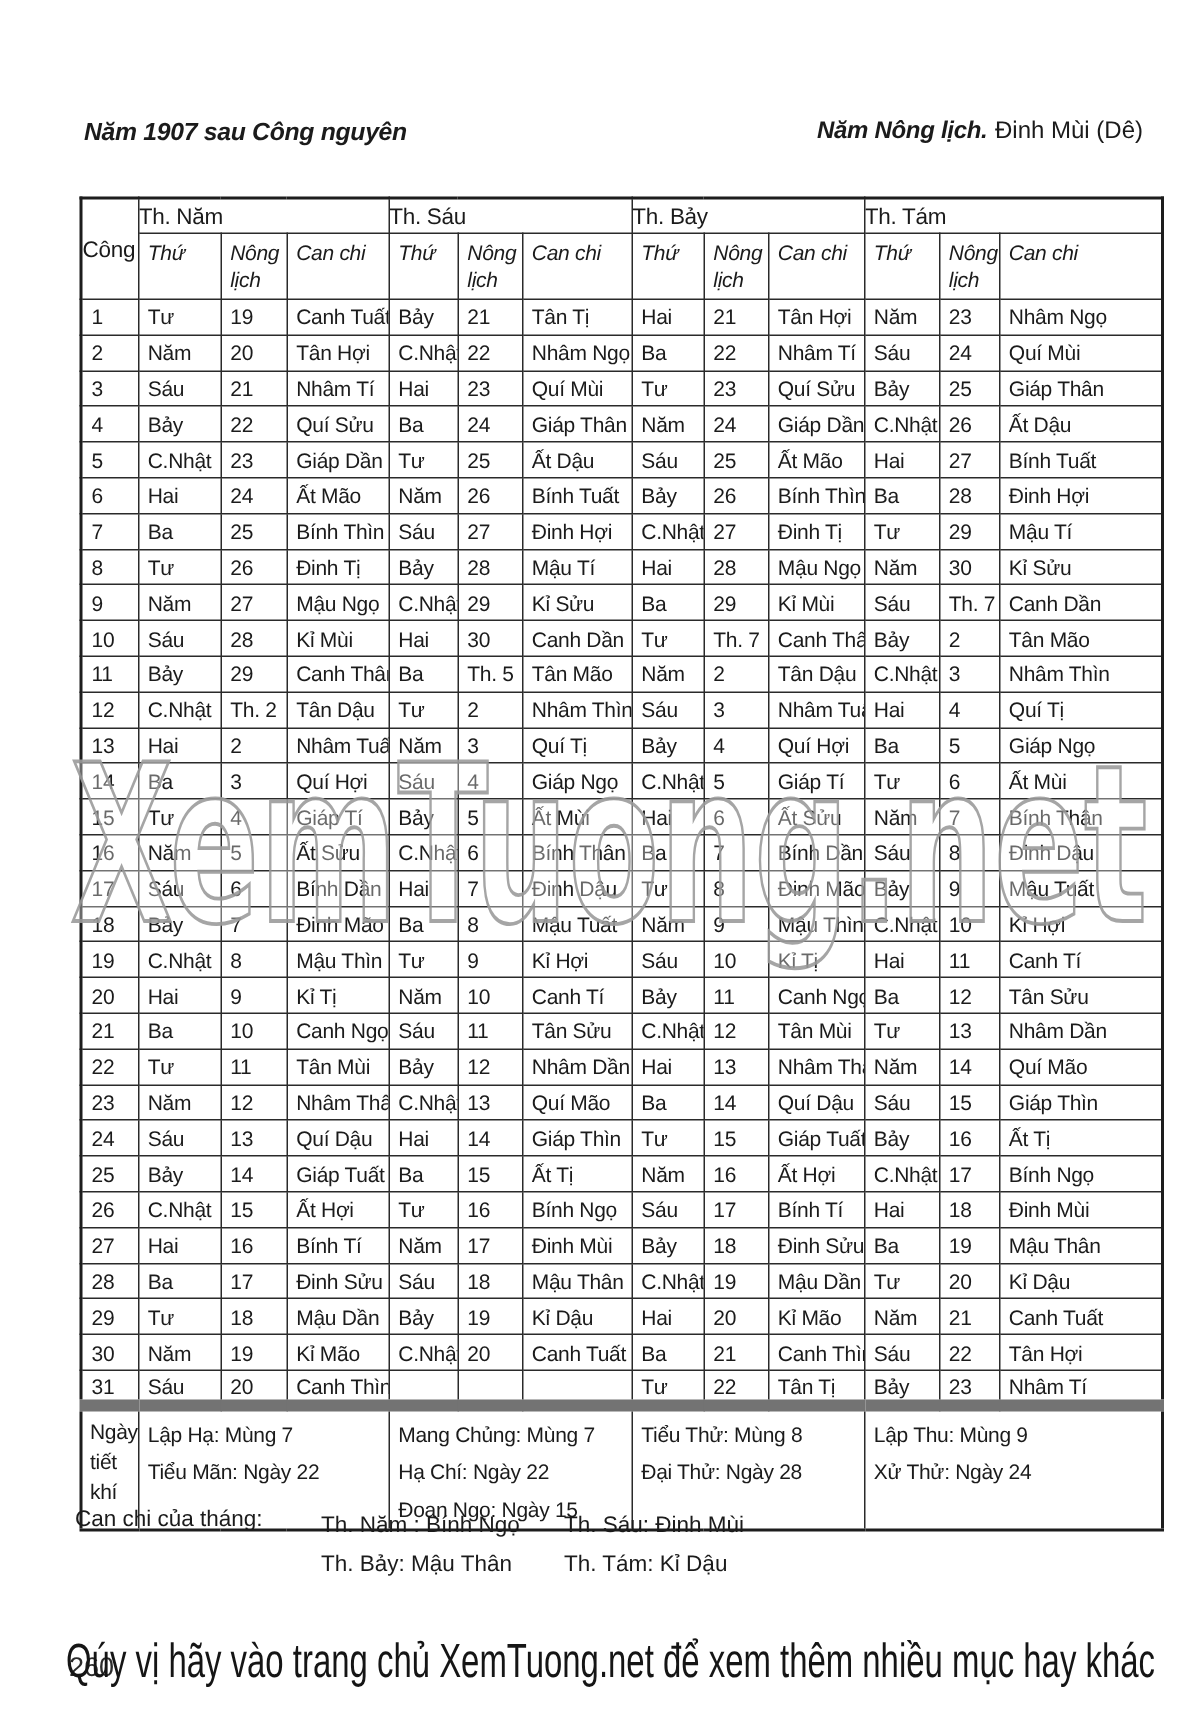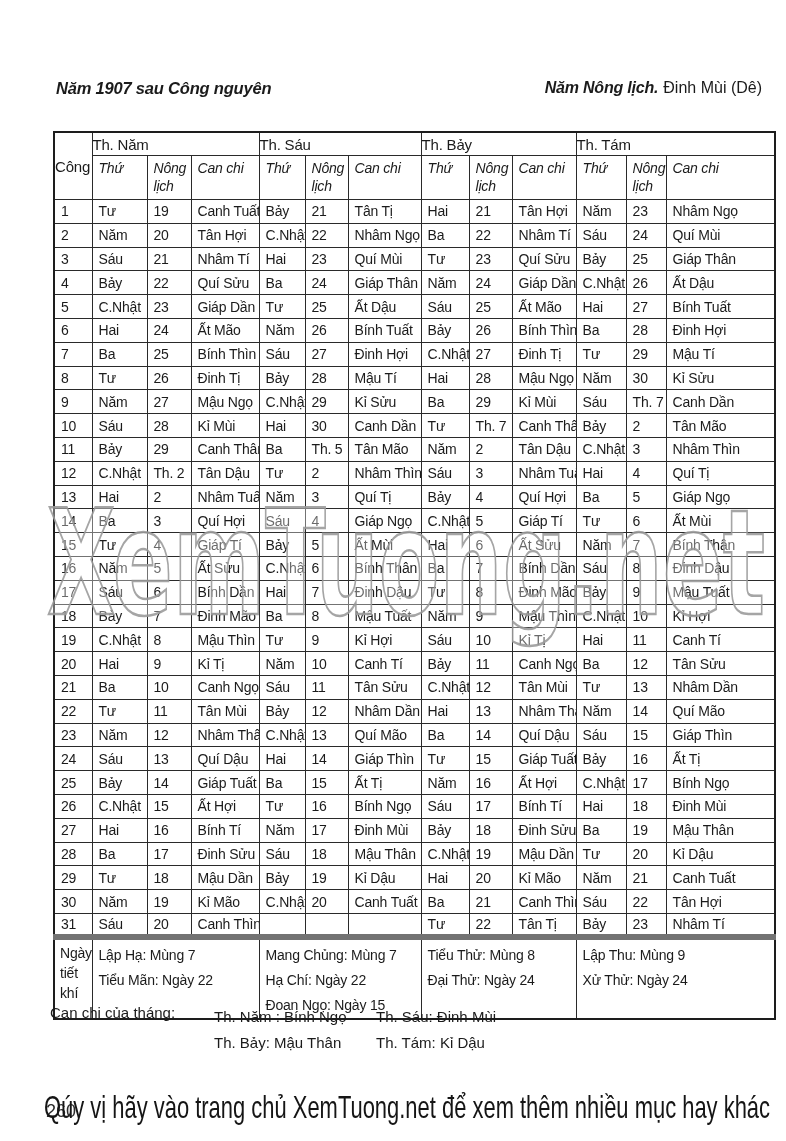--- a/index.html
+++ b/index.html
@@ -30,21 +30,21 @@
     font-size:14px; text-align:left; padding:0 0 0 6px;
     letter-spacing:-0.2px; overflow:hidden; white-space:nowrap;
   }
   tr.r-group th { height:22px; padding:0; font-size:15px; }
   th.corner { vertical-align:middle; line-height:17px; padding:0 0 0 4px; text-align:left; font-size:14.5px; white-space:normal; }
   tr.r-sub th { height:40px; vertical-align:top; padding-top:3px; line-height:18px; white-space:normal;font-style:italic; }
   tbody.days tr { height:23.8px; }
   tbody.days td { vertical-align:middle; }
   tr.tietkhi td {
     height:66px; vertical-align:top; padding-top:3px; line-height:25px;
-    border-top:6px solid #737373; border-bottom:2.5px solid #1d1d1d; white-space:normal;
+    border-top:8px solid #737373; border-bottom:2.5px solid #1d1d1d; white-space:normal;
   }
   tr.tietkhi td.tk-label { line-height:20px; font-size:14px; padding-left:5px; }
 
   
   .watermark { position:absolute; left:44px; top:488px; pointer-events:none; z-index:5; }
   .watermark text {
     font-family:"DejaVu Sans", sans-serif; font-size:146px; font-weight:bold;
     fill:rgba(255,255,255,0.38); stroke:#9c9c9c; stroke-width:2.6px; opacity:0.9;
   }
 
@@ -586,21 +586,21 @@
             <div>Lập Hạ: Mùng 7</div>
             <div>Tiểu Mãn: Ngày 22</div>
           </td>
           <td colspan="3">
             <div>Mang Chủng: Mùng 7</div>
             <div>Hạ Chí: Ngày 22</div>
             <div>Đoan Ngọ: Ngày 15</div>
           </td>
           <td colspan="3">
             <div>Tiểu Thử: Mùng 8</div>
-            <div>Đại Thử: Ngày 24</div>
+            <div>Đại Thử: Ngày 28</div>
           </td>
           <td colspan="3">
             <div>Lập Thu: Mùng 9</div>
             <div>Xử Thử: Ngày 24</div>
           </td>
         </tr>
       </tbody>
   </table>
 
   <svg class="watermark" width="740" height="170" viewBox="0 0 740 170">

